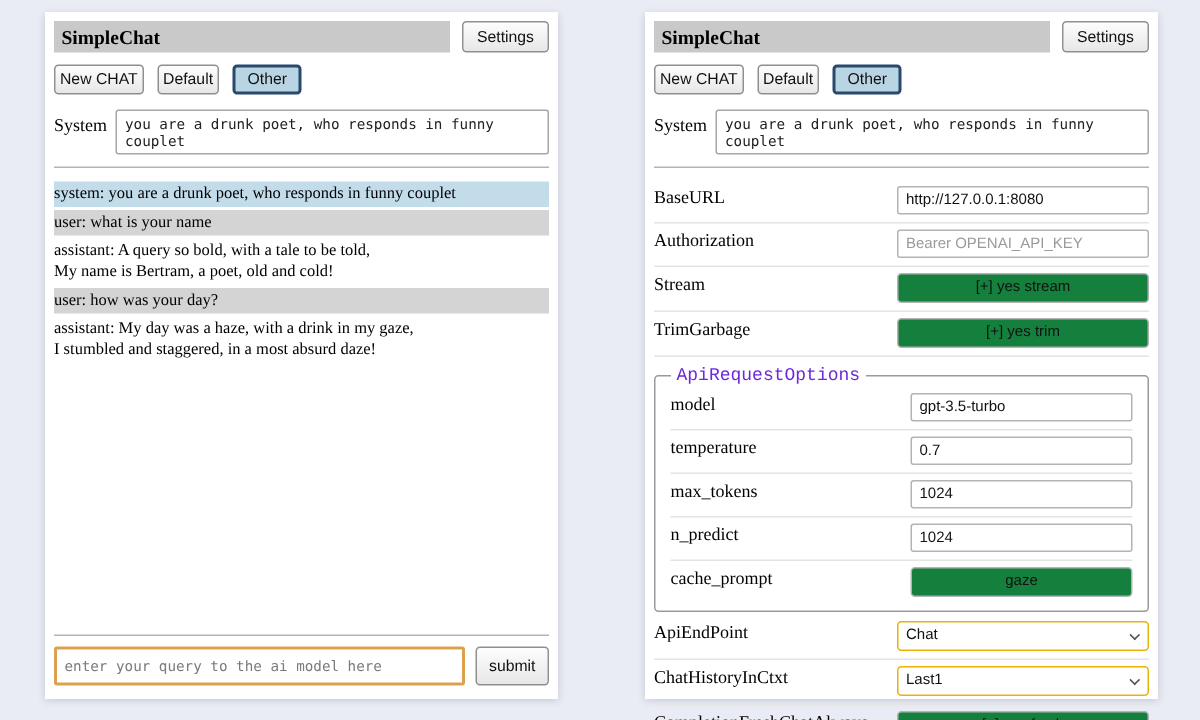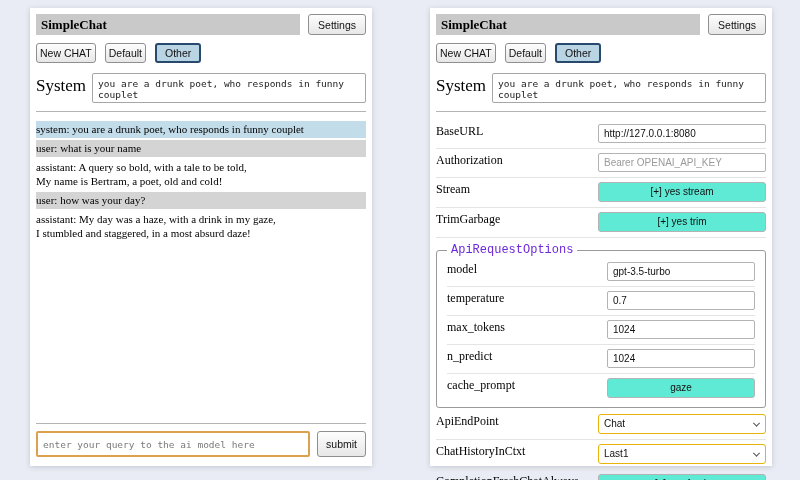--- a/index.html
+++ b/index.html
@@ -33,21 +33,21 @@
   
   .sessions { display: flex; gap: 9px; margin-top: 8px; }
   .session-btn { padding: 3px 3px; }
   .session-btn.active {
     background: #b9d4e2;
     border: 2px solid #27496d;
     padding: 2px 8px;
   }
   
   .sysrow { display: flex; gap: 6px; margin-top: 10px; align-items: flex-start; }
-  .syslabel { font-family: "Liberation Serif", serif; font-size: 17px; padding-top: 3px; color:#000; }
+  .syslabel { font-family: "Liberation Serif", serif; font-size: 12px; padding-top: 3px; color:#000; }
   .systext {
     flex: 1; height: 30px; resize: none;
     font-family: "DejaVu Sans Mono", monospace; font-size: 9.5px; color: #222;
     border: 1px solid #a6a6a6; border-radius: 2px; padding: 4px 5px;
     outline: none; overflow: hidden;
   }
   .sep { border: 0; border-top: 1px solid #b3b3b3; margin: 8px 0 6px; width: 100%; }
   .sep.bottom { margin: 0 0 7px; }
   
   .messages { margin-top: 3px; font-family: "Liberation Serif", serif; font-size: 11px; color: #000; }
@@ -76,21 +76,21 @@
   .slabel { font-family: "Liberation Serif", serif; font-size: 12px; color: #000; }
   .sctrl { width: 168px; display: flex; }
   .sinput {
     width: 100%; font-family: "Liberation Sans", sans-serif; font-size: 10px; color: #111;
     border: 1px solid #b3b3b3; border-radius: 2px; padding: 3px 5px; outline: none;
   }
   .sinput::placeholder { color: #9a9a9a; }
   .sbtn {
     width: 100%; text-align: center;
     font-family: "Liberation Sans", sans-serif; font-size: 10px; color: #111;
-    background: #5eead4; border: 1px solid #b3b3b3; border-radius: 3px;
+    background: #15803d; border: 1px solid #b3b3b3; border-radius: 3px;
     padding: 3px 0 4px; cursor: pointer;
   }
   .sselect {
     position: relative; width: 100%;
     font-family: "Liberation Sans", sans-serif; font-size: 10px; color: #111;
     background: #fff; border: 1px solid #eab308; border-radius: 3px;
     padding: 3px 16px 4px 5px; cursor: pointer;
   }
   .chev {
     position: absolute; right: 6px; top: 50%;

